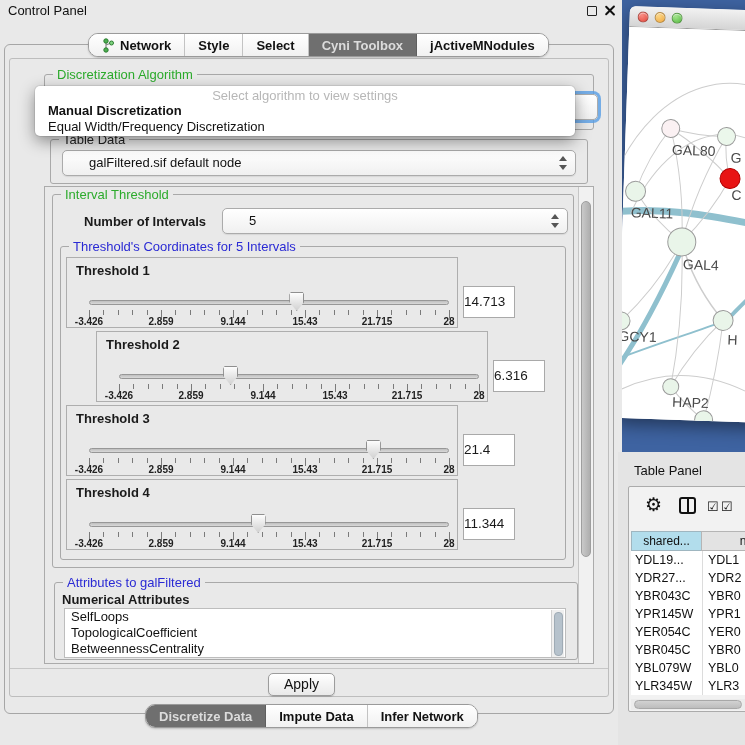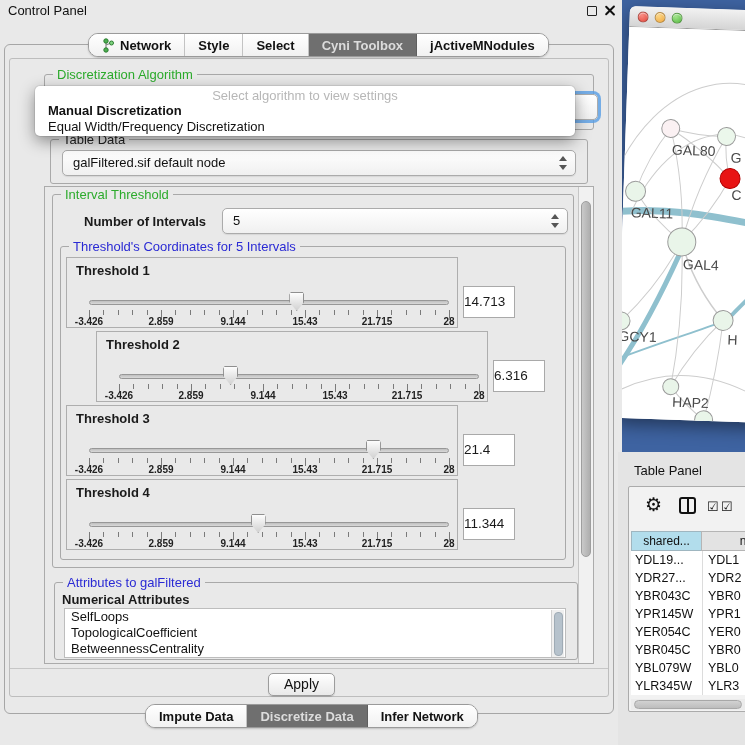--- a/index.html
+++ b/index.html
@@ -48,21 +48,21 @@
   .glabel.blue  { color:#2a2ad4; }
   .glabel.dark  { color:#222; }
   #disc-group { left:44px; top:74px; width:550px; height:56px; }
   #td-group   { left:50px; top:139px; width:538px; height:45px; }
   #interval-group { left:52px; top:194px; width:522px; height:374px; }
   #thr-group  { left:60px; top:246px; width:506px; height:314px; }
   #attr-group { left:54px; top:582px; width:524px; height:78px; }
 
   
   .combo { position:absolute; height:26px; border:1px solid #ababab; border-radius:5px;
-    background:linear-gradient(#ffffff,#f0f0f0); line-height:24px; padding-left:10px;
+    background:linear-gradient(#ffffff,#f0f0f0); line-height:24px; padding-left:26px;
     font-size:13px; color:#111; box-shadow:0 1px 1px rgba(0,0,0,.08); }
   .combo .arrows { position:absolute; right:8px; top:4px; width:9px; height:16px; }
   .combo .arrows:before { content:""; position:absolute; left:1px; top:1px;
     border-left:4px solid transparent; border-right:4px solid transparent;
     border-bottom:5px solid #555; }
   .combo .arrows:after { content:""; position:absolute; left:1px; bottom:1px;
     border-left:4px solid transparent; border-right:4px solid transparent;
     border-top:5px solid #555; }
   #algo-combo { left:60px; top:94px; width:538px;
     box-shadow:0 0 0 3px rgba(88,158,229,.8); }
@@ -408,25 +408,25 @@
         <div class="item">TopologicalCoefficient</div>
         <div class="item">BetweennessCentrality</div>
       </div>
     <div id="attr-scroll">
       <div class="thumb2"></div>
     </div>
   </div>
 
   <div id="apply-btn">Apply</div>
   <div class="segmented" id="bottom-tabs">
+      <div class="seg sel">
+        <span>Discretize Data</span>
+      </div>
       <div class="seg">
         <span>Impute Data</span>
-      </div>
-      <div class="seg sel">
-        <span>Discretize Data</span>
       </div>
       <div class="seg">
         <span>Infer Network</span>
       </div>
     </div>
 
   <div id="net-frame">
     <div id="mac-window">
       <div id="mac-titlebar">
         <span class="light" id="light-red"></span>

